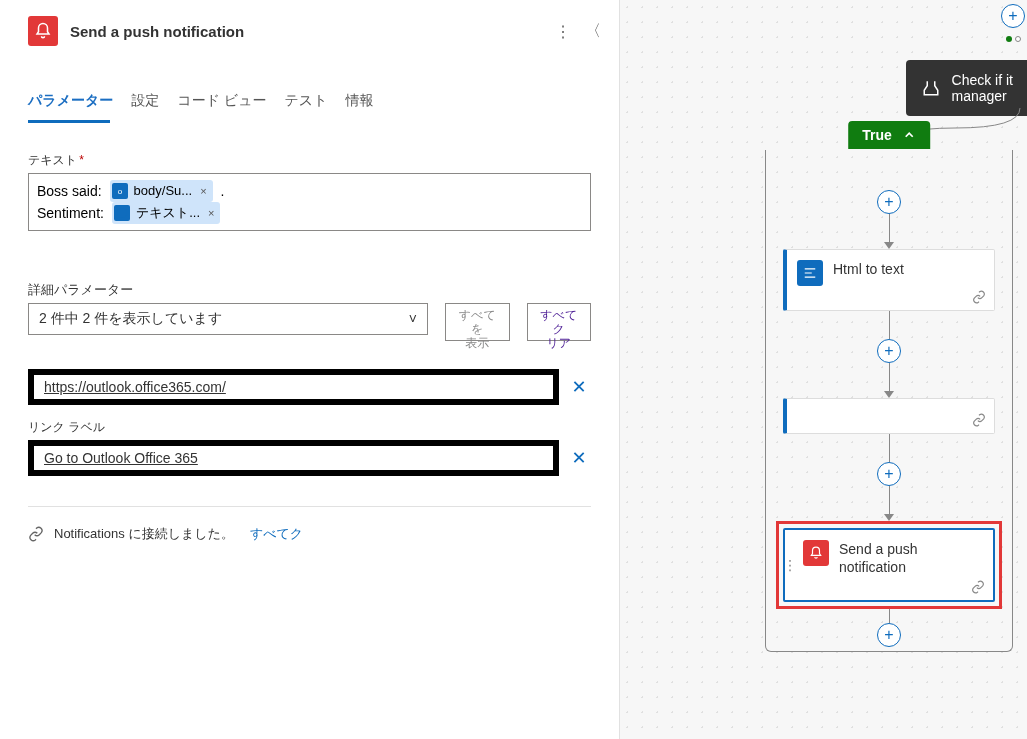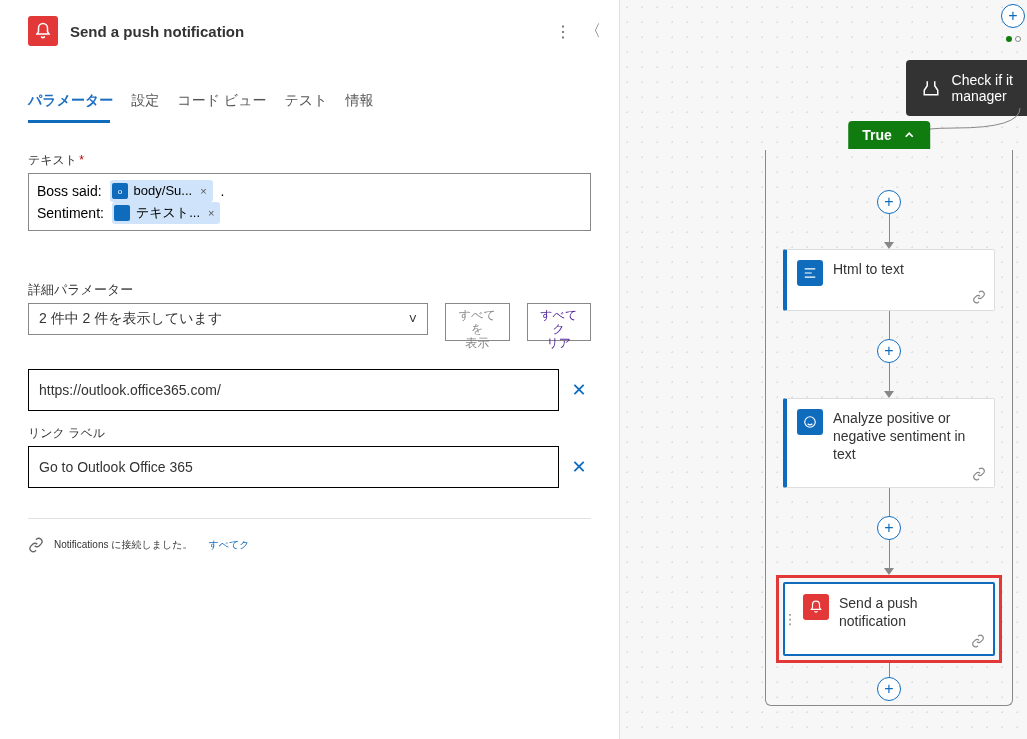--- a/index.html
+++ b/index.html
@@ -30,26 +30,26 @@
 .token-icon { width: 16px; height: 16px; background: #0f6cbd; border-radius: 2px; display: flex; align-items: center; justify-content: center; }
 .token-close { font-size: 11px; color: #555; cursor: pointer; margin-left: 2px; }
 
 .detail-label { font-size: 13px; color: #333; margin-top: 50px; margin-bottom: 4px; }
 .adv-row { display: flex; gap: 17px; align-items: flex-start; }
 .dropdown { flex: 0 0 400px; border: 1px solid #8a8886; padding: 5px 10px; font-size: 14px; color: #333; display: flex; justify-content: space-between; align-items: center; height: 32px; }
 .btn-small { border: 1px solid #8a8886; background: #fff; padding: 4px 8px; font-size: 12px; color: #888; height: 38px; white-space: pre-line; text-align: center; line-height: 14px; }
 .btn-small.enabled { color: #4c1d95; }
 
 .input-row { display: flex; align-items: center; gap: 8px; margin-top: 4px; }
-.text-input { flex: 1; border: 1px solid #000000; padding: 7px 10px; font-size: 14px; color: #333; height: 42px; }
+.text-input { flex: 1; border: 6px solid #000000; padding: 7px 10px; font-size: 14px; color: #333; height: 36px; text-decoration: underline; }
 .clear-x { font-size: 18px; color: #0f6cbd; cursor: pointer; width: 24px; text-align: center; }
 
 .field-group { margin-top: 28px; }
 .divider { border: none; border-top: 1px solid #e1e1e1; margin: 30px 0 18px 0; }
-.conn-row { display: flex; align-items: center; gap: 10px; font-size: 10px; color: #333; }
+.conn-row { display: flex; align-items: center; gap: 10px; font-size: 13px; color: #333; }
 .conn-row a { color: #0f6cbd; text-decoration: none; margin-left: 6px; }
 .link-icon { width: 16px; height: 16px; }
 
 
 .canvas { flex: 1; position: relative; background-color: #f7f7f7; background-image: radial-gradient(circle, #e0e0e0 1px, transparent 1px); background-size: 15px 15px; }
 .condition-box { position: absolute; top: 60px; right: 0; background: #333; color: #fff; padding: 12px 14px; display: flex; align-items: center; gap: 10px; border-radius: 4px 0 0 4px; font-size: 14px; }
 .cond-icon { width: 22px; height: 22px; display:flex; align-items:center; justify-content:center;}
 
 .true-branch { position: absolute; top: 150px; left: 145px; width: 248px; border: 1px solid #888; border-top: none; border-radius: 0 0 6px 6px; padding-bottom: 4px; }
 .true-badge { position: absolute; top: -1px; left: 50%; transform: translate(-50%, -100%); background: #107c10; color: #fff; padding: 6px 14px; border-radius: 4px 4px 0 0; font-size: 14px; font-weight: 600; display: flex; align-items: center; gap: 10px; }
@@ -223,29 +223,20 @@
             <path d="M14 11a5 5 0 00-7 0l-3 3a5 5 0 007 7l1-1"></path>
           </svg>
       </div>
 
       <div class="connector"></div>
       <div class="plus-circle">+</div>
       <div class="connector"></div>
         <div class="arrow-down"></div>
 
       <div class="flow-card">
-        <div class="row">
-          <div class="ci blue">
-              <svg width="14" height="14" viewBox="0 0 24 24" fill="none" stroke="#fff" stroke-width="2">
-                <circle cx="12" cy="12" r="9"></circle>
-                <path d="M8 10h0M16 10h0M8 15c1 1 2 2 4 2s3-1 4-2"></path>
-              </svg>
-            </div>
-          <div class="title">Analyze positive or negative sentiment in text</div>
-        </div>
         <svg class="link-corner" width="14" height="14" viewBox="0 0 24 24" fill="none" stroke="#888" stroke-width="2">
             <path d="M10 13a5 5 0 007 0l3-3a5 5 0 00-7-7l-1 1"></path>
             <path d="M14 11a5 5 0 00-7 0l-3 3a5 5 0 007 7l1-1"></path>
           </svg>
       </div>
 
       <div class="connector"></div>
       <div class="plus-circle">+</div>
       <div class="connector"></div>
         <div class="arrow-down"></div>

